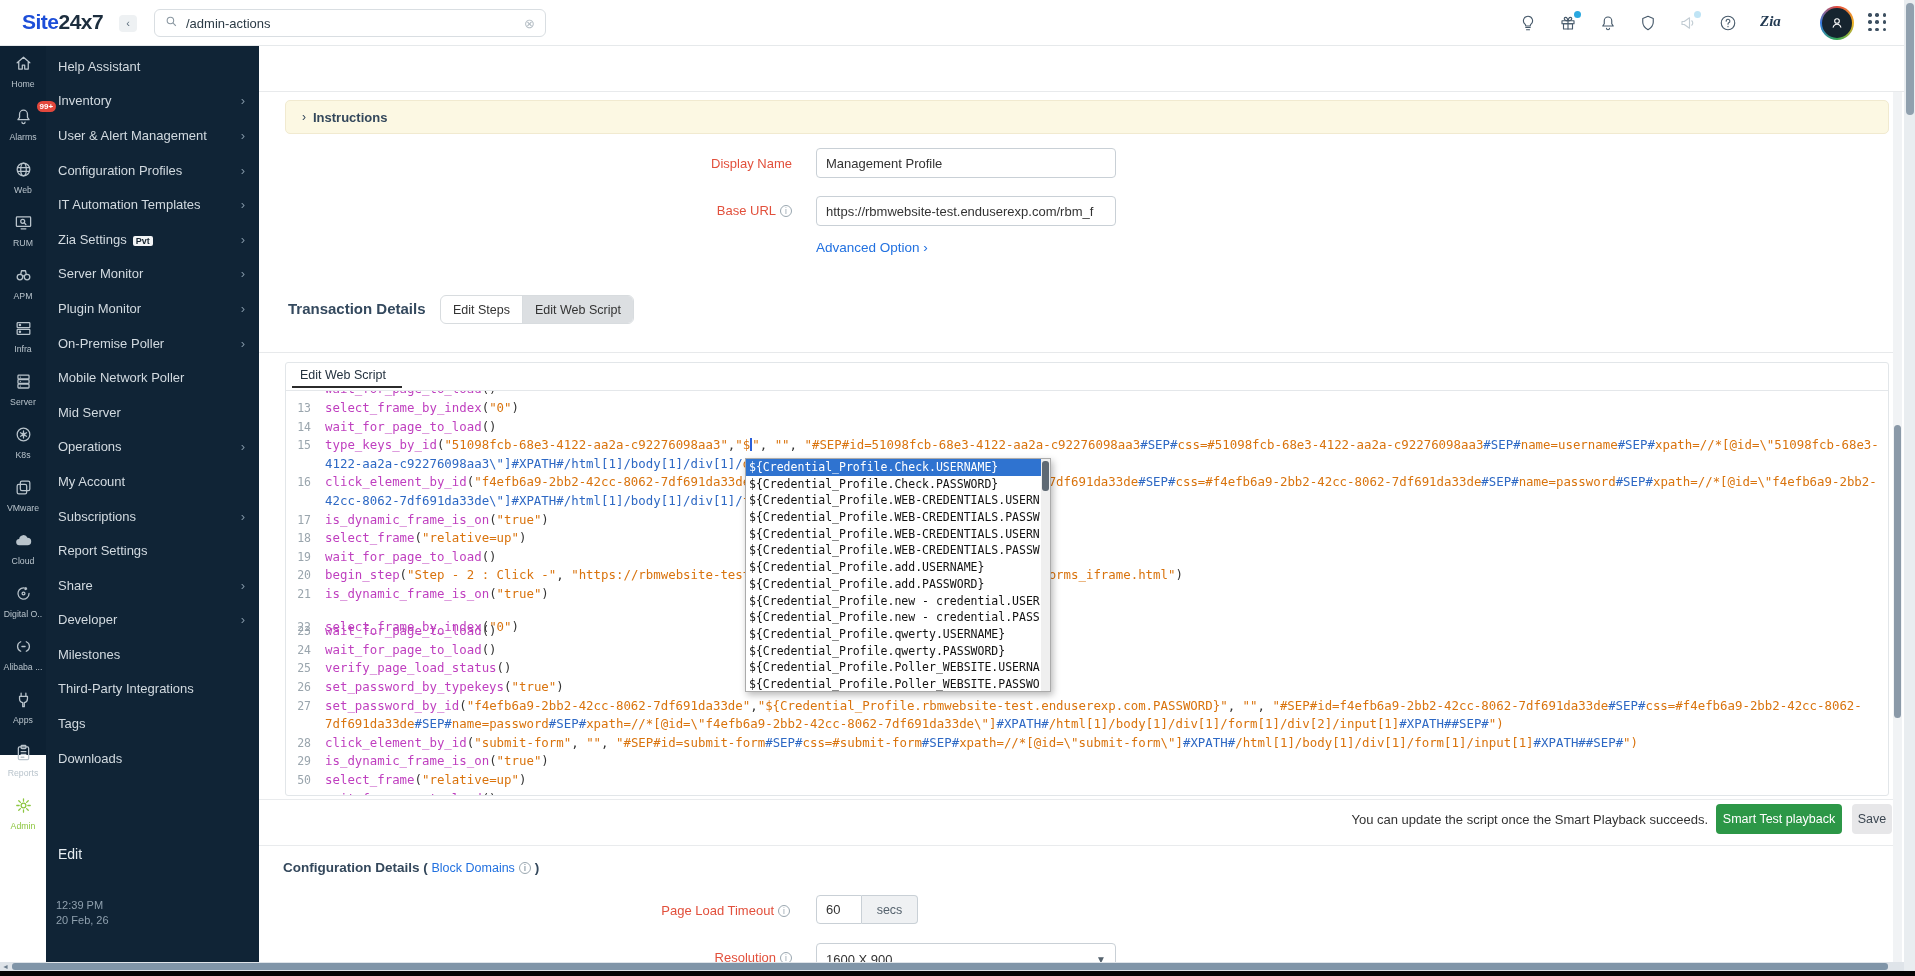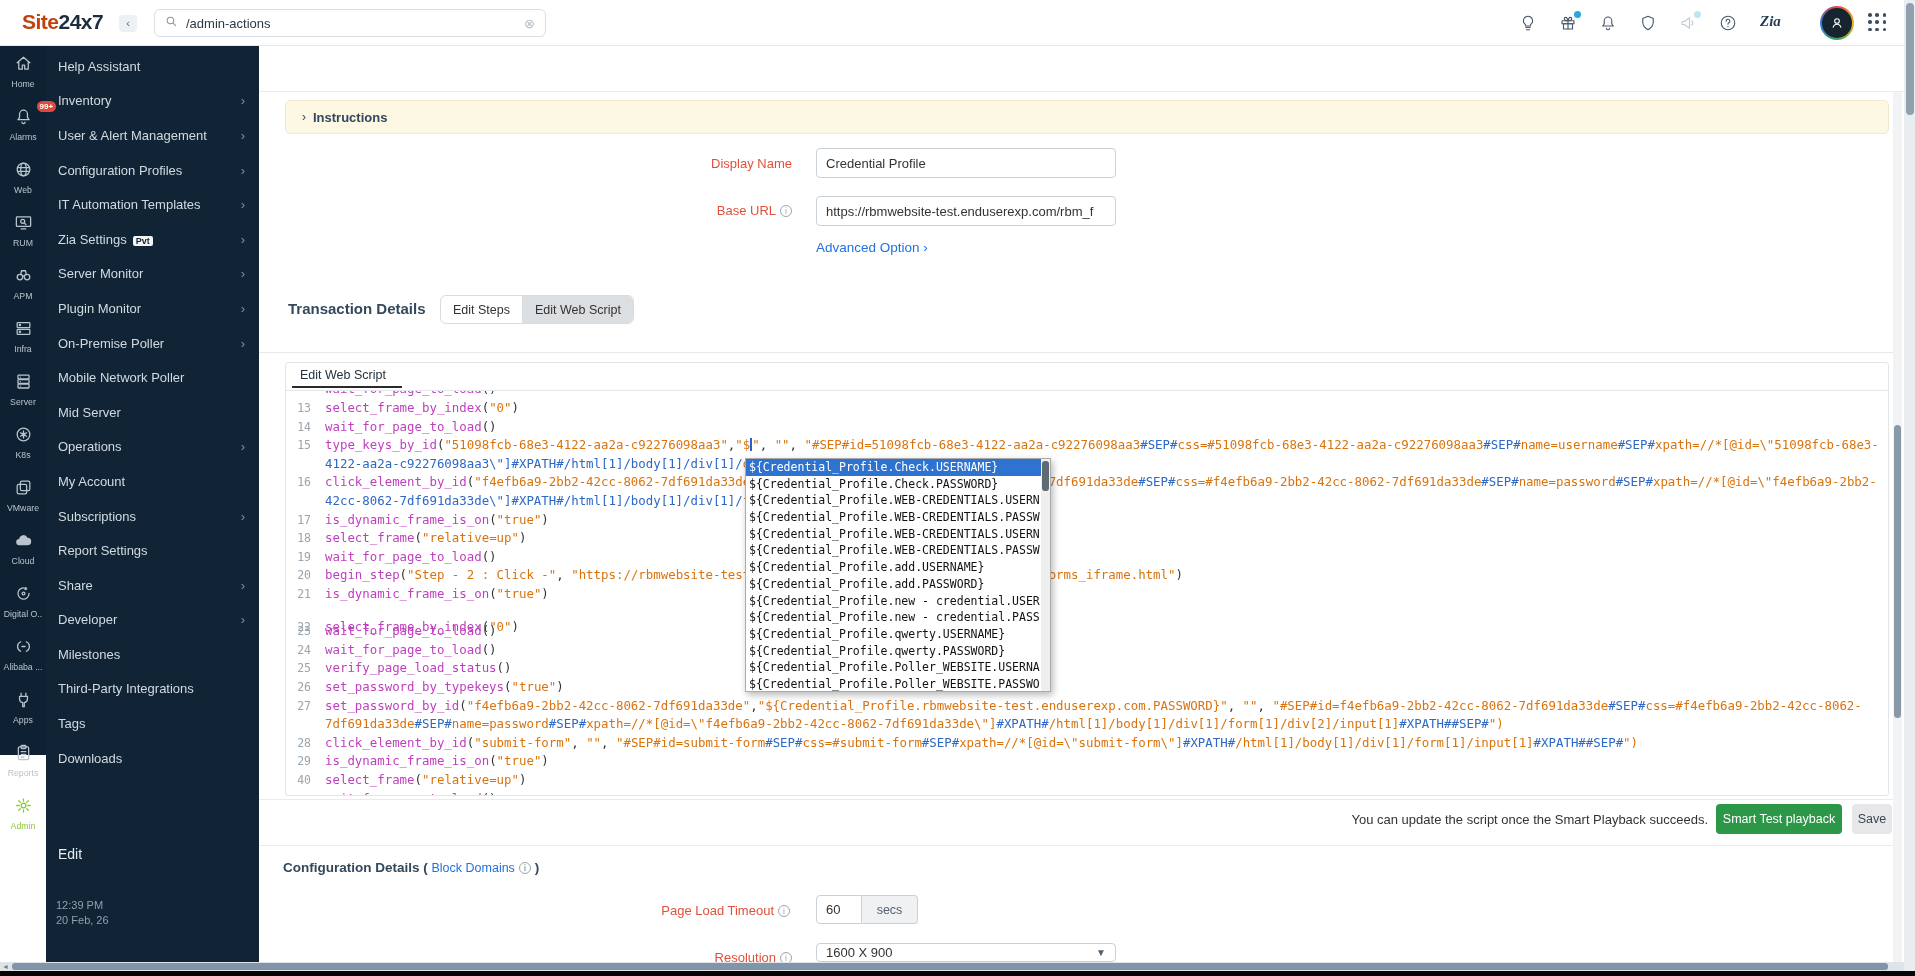--- a/index.html
+++ b/index.html
@@ -4,21 +4,21 @@
 <style>
   html,body{margin:0;padding:0;background:#000;}
   *{box-sizing:border-box;}
   #app{position:relative;width:1915px;height:976px;background:#fff;overflow:hidden;
        font-family:"Liberation Sans",sans-serif;color:#333;}
   .abs{position:absolute;}
 
   
   #topbar{left:0;top:0;width:1915px;height:46px;background:#fff;border-bottom:1px solid #e6e9eb;z-index:40;}
   #logo{left:22px;top:10px;font-size:21px;font-weight:bold;letter-spacing:-.5px;}
-  #logo .g{color:#c2410c;} #logo .d{color:#1d2e3e;}
+  #logo .g{color:#1d4ed8;} #logo .d{color:#1d2e3e;}
   #collapse-btn{left:119px;top:15px;width:18px;height:17px;border-radius:4px;background:#eef1f3;
     color:#5d6f7d;font-size:11px;text-align:center;line-height:16px;}
   #searchbox{left:154px;top:9px;width:392px;height:28px;border:1px solid #d9dee2;border-radius:6px;
     background:#fff;display:flex;align-items:center;padding:0 10px;gap:8px;}
   #searchbox .q{color:#8a97a1;font-size:13px;}
   #searchbox .val{flex:1;font-size:13px;color:#2b3a45;}
   #searchbox .clr{color:#b3bcc3;font-size:13px;}
   .topicon{top:14px;width:20px;height:20px;color:#46596a;}
   .topicon svg{width:18px;height:18px;stroke:#46596a;fill:none;stroke-width:1.5;stroke-linecap:round;stroke-linejoin:round;}
   .muted svg{stroke:#c2ccd3;}
@@ -117,21 +117,21 @@
   #btn-save-bottom{left:1852px;top:804px;width:40px;height:30px;background:#e7e7e9;color:#3c4752;border-radius:4px;
     font-size:12.5px;display:flex;align-items:center;justify-content:center;}
   #config-divider{left:259px;top:845px;width:1634px;height:1px;background:#e9ebed;}
   #config-title{left:283px;top:860px;font-size:13.5px;font-weight:bold;color:#33475b;}
   #config-title .blue{color:#2271e0;font-weight:normal;font-size:12.5px;}
   #plt-label{left:660px;top:903px;width:130px;text-align:right;}
   #plt-input{left:816px;top:895px;width:46px;height:29px;border-radius:4px 0 0 4px;}
   #plt-unit{left:862px;top:895px;width:56px;height:29px;background:#eff1f3;border:1px solid #c9d0d6;border-left:none;
     border-radius:0 4px 4px 0;display:flex;align-items:center;justify-content:center;font-size:12.5px;color:#55626d;}
   #res-label{left:700px;top:950px;width:92px;text-align:right;}
-  #res-select{left:816px;top:943px;width:300px;height:19px;display:flex;align-items:center;justify-content:space-between;padding:0 9px;}
+  #res-select{left:816px;top:943px;width:300px;height:33px;display:flex;align-items:center;justify-content:space-between;padding:0 9px;}
   #res-select .caret{color:#55626d;font-size:10px;}
 
   
   #content-vscroll{left:1893px;top:92px;width:9px;height:870px;background:#f1f3f5;z-index:25;}
   #content-vthumb{position:absolute;left:1px;top:333px;width:7px;height:293px;background:#8a99a8;border-radius:4px;}
   #win-vscroll{left:1904px;top:0;width:11px;height:976px;background:#e9edf0;z-index:45;}
   #win-vthumb{position:absolute;left:1.5px;top:3px;width:8px;height:112px;background:#90a0ae;border-radius:4px;}
   #hscroll{left:0;top:962px;width:1904px;height:9px;background:#dfe4e9;z-index:44;}
   #hthumb{position:absolute;left:12px;top:1px;width:1876px;height:7px;background:#8095a8;border-radius:3px;}
   #h-arrow{position:absolute;left:1px;top:0;width:9px;height:9px;color:#6b7c8c;font-size:7px;line-height:9px;text-align:center;}
@@ -373,21 +373,21 @@
   <div id="btn-cancel" class="abs hbtn gray">Cancel</div>
   <div id="btn-suspend" class="abs hbtn gray">Suspend</div>
   <div id="btn-delete" class="abs hbtn gray">Delete</div>
 
   <div id="instructions" class="abs">
     <span class="ch">›</span>
     <span class="tx">Instructions</span>
   </div>
 
   <div id="display-name-label" class="abs red-label">Display Name</div>
-  <div id="display-name-input" class="abs t-input">Credential Profile</div>
+  <div id="display-name-input" class="abs t-input">Management Profile</div>
   <div id="base-url-label" class="abs red-label"><span>Base URL</span><span class="info-i">i</span></div>
   <div id="base-url-input" class="abs t-input">https://rbmwebsite-test.enduserexp.com/rbm_f</div>
   <div id="advanced-link" class="abs">Advanced Option ›</div>
 
   <div id="txn-title" class="abs">Transaction Details</div>
   <div id="txn-tabs" class="abs">
     <div class="txn-tab">Edit Steps</div>
     <div class="txn-tab sel">Edit Web Script</div>
   </div>
   <div id="txn-divider" class="abs"></div>
@@ -410,21 +410,21 @@
         <div class="crow" style="top: 194px;"><span class="ln">21</span><span class="ct"><span class="c-f">is_dynamic_frame_is_on</span><span class="c-k">(</span><span class="c-s">"true"</span><span class="c-k">)</span></span></div>
         <div class="crow" style="top: 227px;"><span class="ln">22</span><span class="ct"><span class="c-f">select_frame_by_index</span><span class="c-k">(</span><span class="c-s">"0"</span><span class="c-k">)</span></span></div>
         <div class="crow" style="top: 231.2px;"><span class="ln">23</span><span class="ct"><span class="c-f">wait_for_page_to_load</span><span class="c-k">()</span></span></div>
         <div class="crow" style="top: 249.8px;"><span class="ln">24</span><span class="ct"><span class="c-f">wait_for_page_to_load</span><span class="c-k">()</span></span></div>
         <div class="crow" style="top: 268.4px;"><span class="ln">25</span><span class="ct"><span class="c-f">verify_page_load_status</span><span class="c-k">()</span></span></div>
         <div class="crow" style="top: 287px;"><span class="ln">26</span><span class="ct"><span class="c-f">set_password_by_typekeys</span><span class="c-k">(</span><span class="c-s">"true"</span><span class="c-k">)</span></span></div>
         <div class="crow" style="top: 305.6px;"><span class="ln">27</span><span class="ct"><span class="c-f">set_password_by_id</span><span class="c-k">(</span><span class="c-s">"f4efb6a9-2bb2-42cc-8062-7df691da33de"</span><span class="c-k">,</span><span class="c-s">"${Credential_Profile.rbmwebsite-test.enduserexp.com.PASSWORD}"</span><span class="c-k">, </span><span class="c-s">""</span><span class="c-k">, </span><span class="c-s">"#SEP#id=f4efb6a9-2bb2-42cc-8062-7df691da33de</span><span class="c-b">#SEP#</span><span class="c-s">css=#f4efb6a9-2bb2-42cc-8062-</span></span></div>
         <div class="crow" style="top: 324.2px;"><span class="ln"></span><span class="ct"><span class="c-s">7df691da33de</span><span class="c-b">#SEP#</span><span class="c-s">name=password</span><span class="c-b">#SEP#</span><span class="c-s">xpath=//*[@id=\"f4efb6a9-2bb2-42cc-8062-7df691da33de\"]</span><span class="c-b">#XPATH#</span><span class="c-s">/html[1]/body[1]/div[1]/form[1]/div[2]/input[1]</span><span class="c-b">#XPATH##SEP#</span><span class="c-s">")</span></span></div>
         <div class="crow" style="top: 342.8px;"><span class="ln">28</span><span class="ct"><span class="c-f">click_element_by_id</span><span class="c-k">(</span><span class="c-s">"submit-form"</span><span class="c-k">, </span><span class="c-s">""</span><span class="c-k">, </span><span class="c-s">"#SEP#id=submit-form</span><span class="c-b">#SEP#</span><span class="c-s">css=#submit-form</span><span class="c-b">#SEP#</span><span class="c-s">xpath=//*[@id=\"submit-form\"]</span><span class="c-b">#XPATH#</span><span class="c-s">/html[1]/body[1]/div[1]/form[1]/input[1]</span><span class="c-b">#XPATH##SEP#</span><span class="c-s">")</span></span></div>
         <div class="crow" style="top: 361.4px;"><span class="ln">29</span><span class="ct"><span class="c-f">is_dynamic_frame_is_on</span><span class="c-k">(</span><span class="c-s">"true"</span><span class="c-k">)</span></span></div>
-        <div class="crow" style="top: 380px;"><span class="ln">40</span><span class="ct"><span class="c-f">select_frame</span><span class="c-k">(</span><span class="c-s">"relative=up"</span><span class="c-k">)</span></span></div>
+        <div class="crow" style="top: 380px;"><span class="ln">50</span><span class="ct"><span class="c-f">select_frame</span><span class="c-k">(</span><span class="c-s">"relative=up"</span><span class="c-k">)</span></span></div>
         <div class="crow" style="top: 398.6px;"><span class="ln"></span><span class="ct"><span class="c-f">wait_for_page_to_load</span><span class="c-k">()</span></span></div>
       </div>
   </div>
 
   <div id="dropdown" class="abs">
     <div id="dd-list">
         <div class="dd-item sel">${Credential_Profile.Check.USERNAME}</div>
         <div class="dd-item">${Credential_Profile.Check.PASSWORD}</div>
         <div class="dd-item">${Credential_Profile.WEB-CREDENTIALS.USERN</div>
         <div class="dd-item">${Credential_Profile.WEB-CREDENTIALS.PASSW</div>

